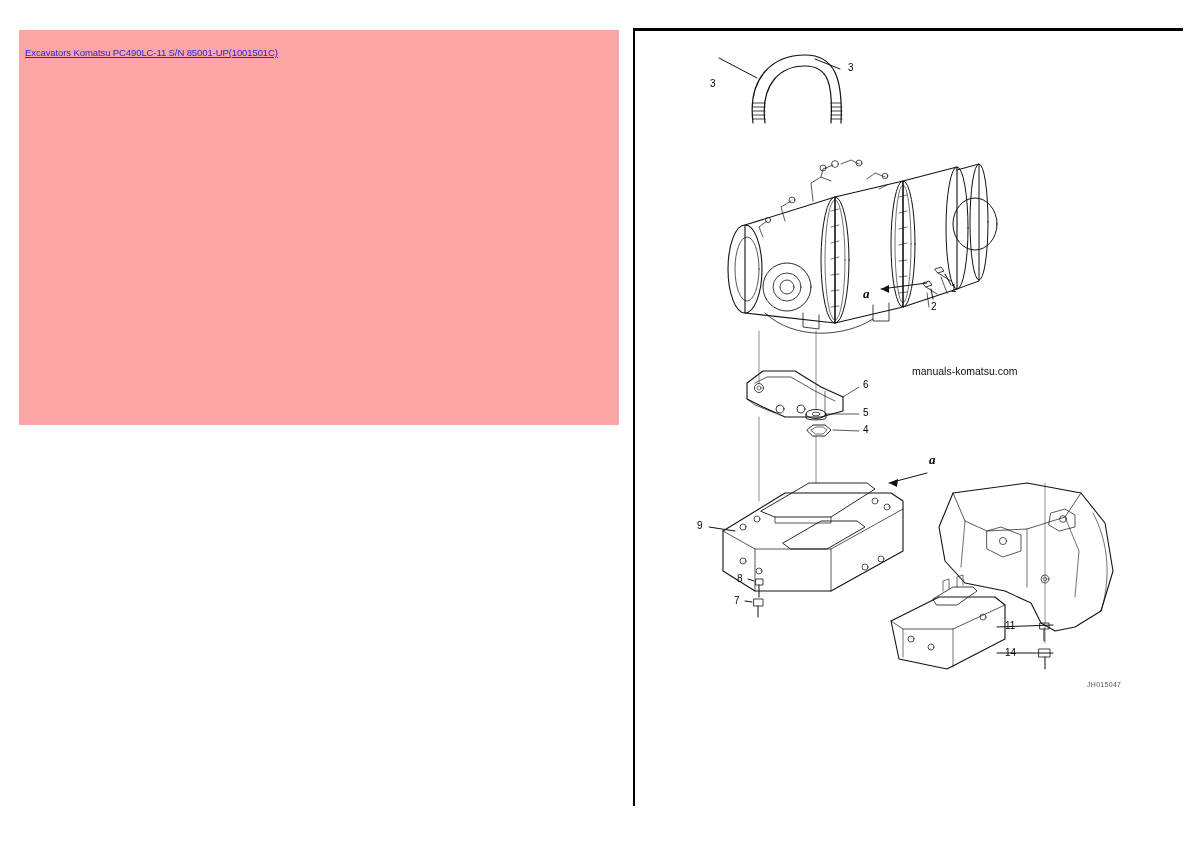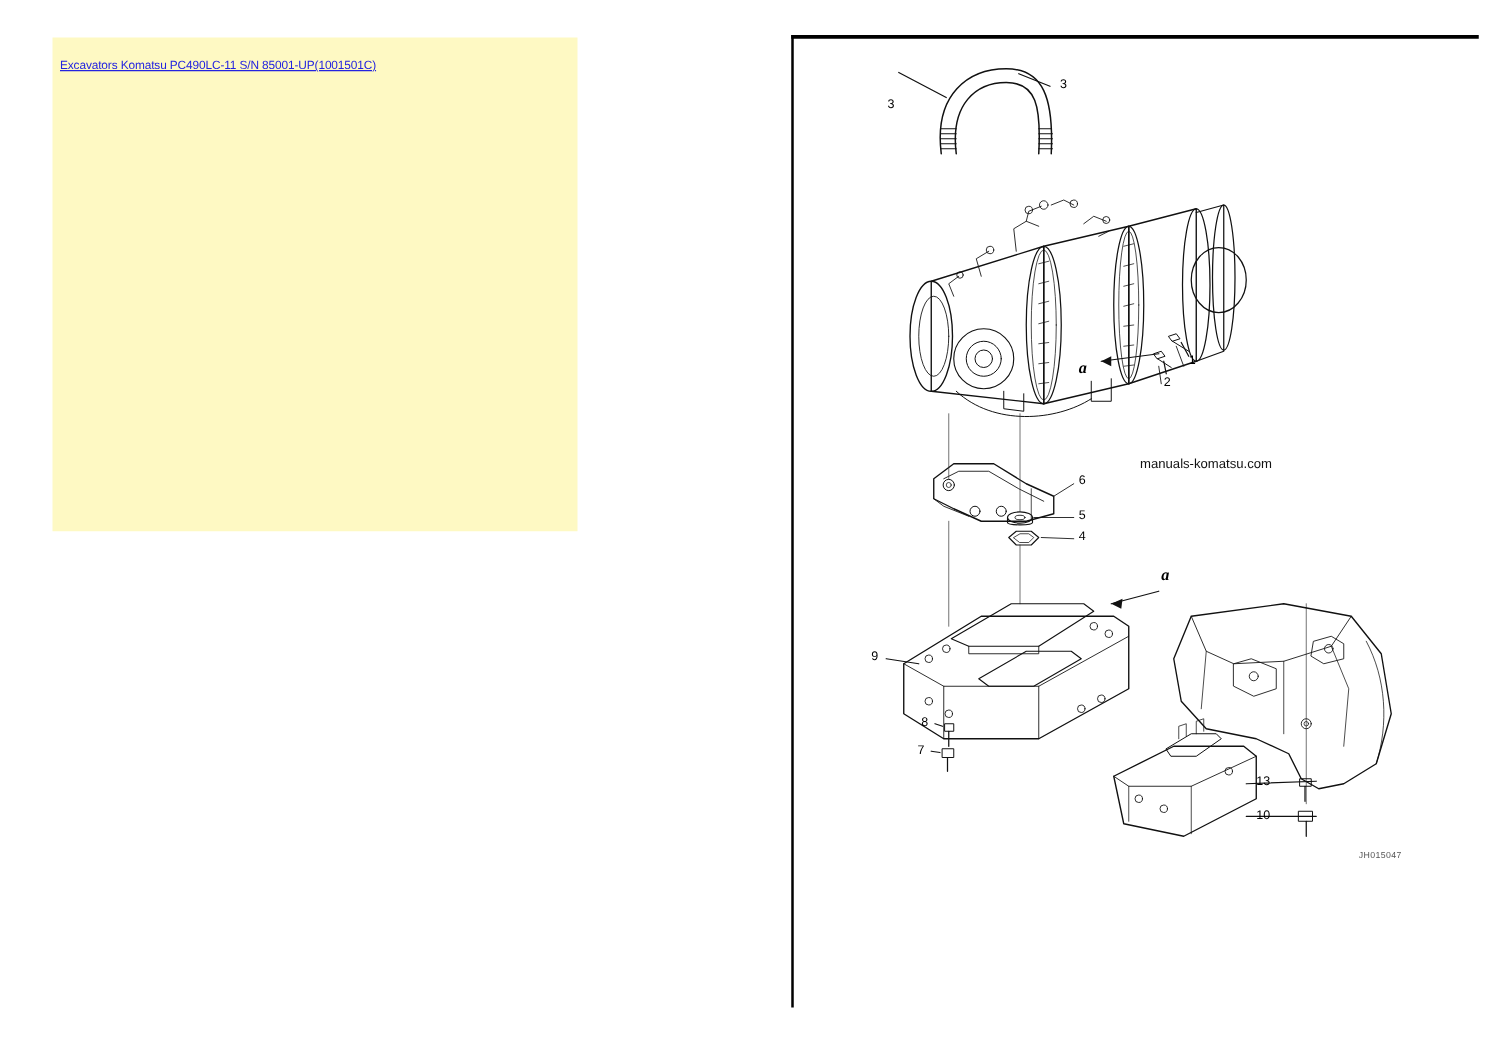--- a/index.html
+++ b/index.html
@@ -11,25 +11,25 @@
     width: 1190px;
     height: 842px;
     position: relative;
     font-family: "Liberation Sans", sans-serif;
     overflow: hidden;
   }
 
   
   #left-panel {
     position: absolute;
-    left: 42px;
+    left: 19px;
     top: 30px;
-    width: 420px;
+    width: 600px;
     height: 395px;
-    background: #fef9c3;
+    background: #fca5a5;
   }
   #breadcrumb-link {
     position: absolute;
     left: 6px;
     top: 17px;
     font-size: 9.5px;
     color: #2323e0;
     text-decoration: underline;
     white-space: nowrap;
     font-family: "Liberation Sans", sans-serif;
@@ -318,21 +318,21 @@
   <span class="callout" style="left:75px;  top:48px;">3</span>
   <span class="callout" style="left:213px; top:32px;">3</span>
   <span class="callout" style="left:316px; top:253px;">1</span>
   <span class="callout" style="left:296px; top:271px;">2</span>
   <span class="callout" style="left:228px; top:349px;">6</span>
   <span class="callout" style="left:228px; top:377px;">5</span>
   <span class="callout" style="left:228px; top:394px;">4</span>
   <span class="callout" style="left:62px;  top:490px;">9</span>
   <span class="callout" style="left:102px; top:543px;">8</span>
   <span class="callout" style="left:99px;  top:565px;">7</span>
-  <span class="callout" style="left:370px; top:590px;">13</span>
-  <span class="callout" style="left:370px; top:617px;">10</span>
+  <span class="callout" style="left:370px; top:590px;">11</span>
+  <span class="callout" style="left:370px; top:617px;">14</span>
 
   <span class="callout-italic" style="left:228px; top:256px;">a</span>
   <span class="callout-italic" style="left:294px; top:422px;">a</span>
 
   <div class="watermark">manuals-komatsu.com</div>
   <div class="figcode">JH015047</div>
 </div>
 
 </body></html>

